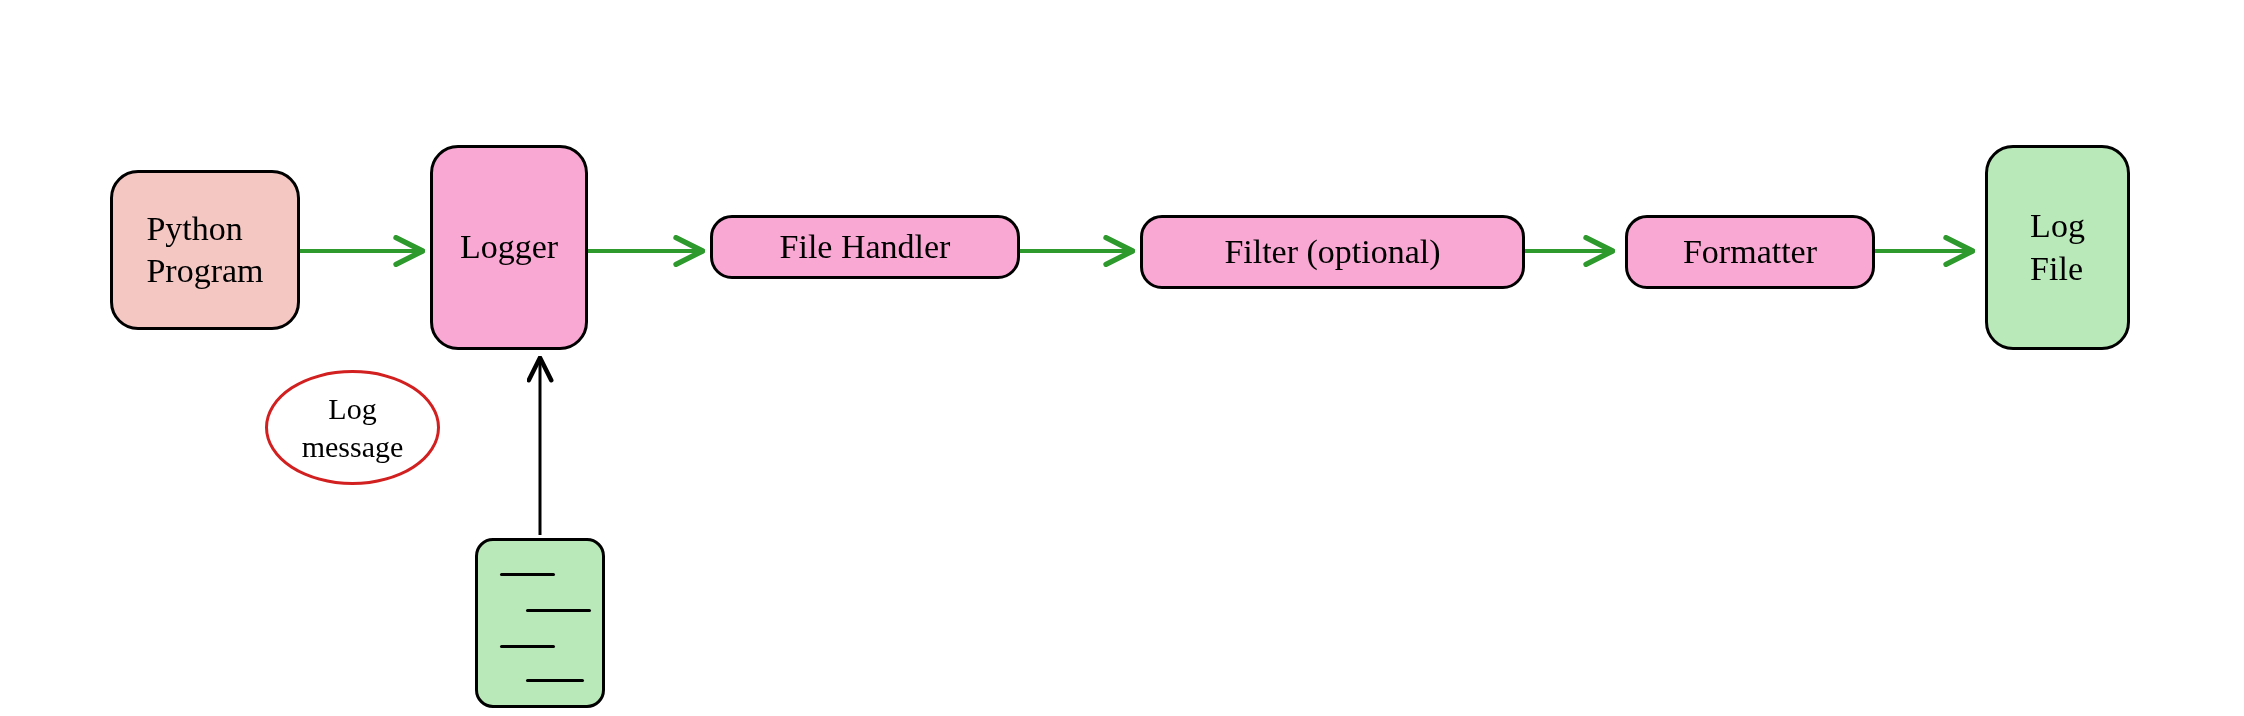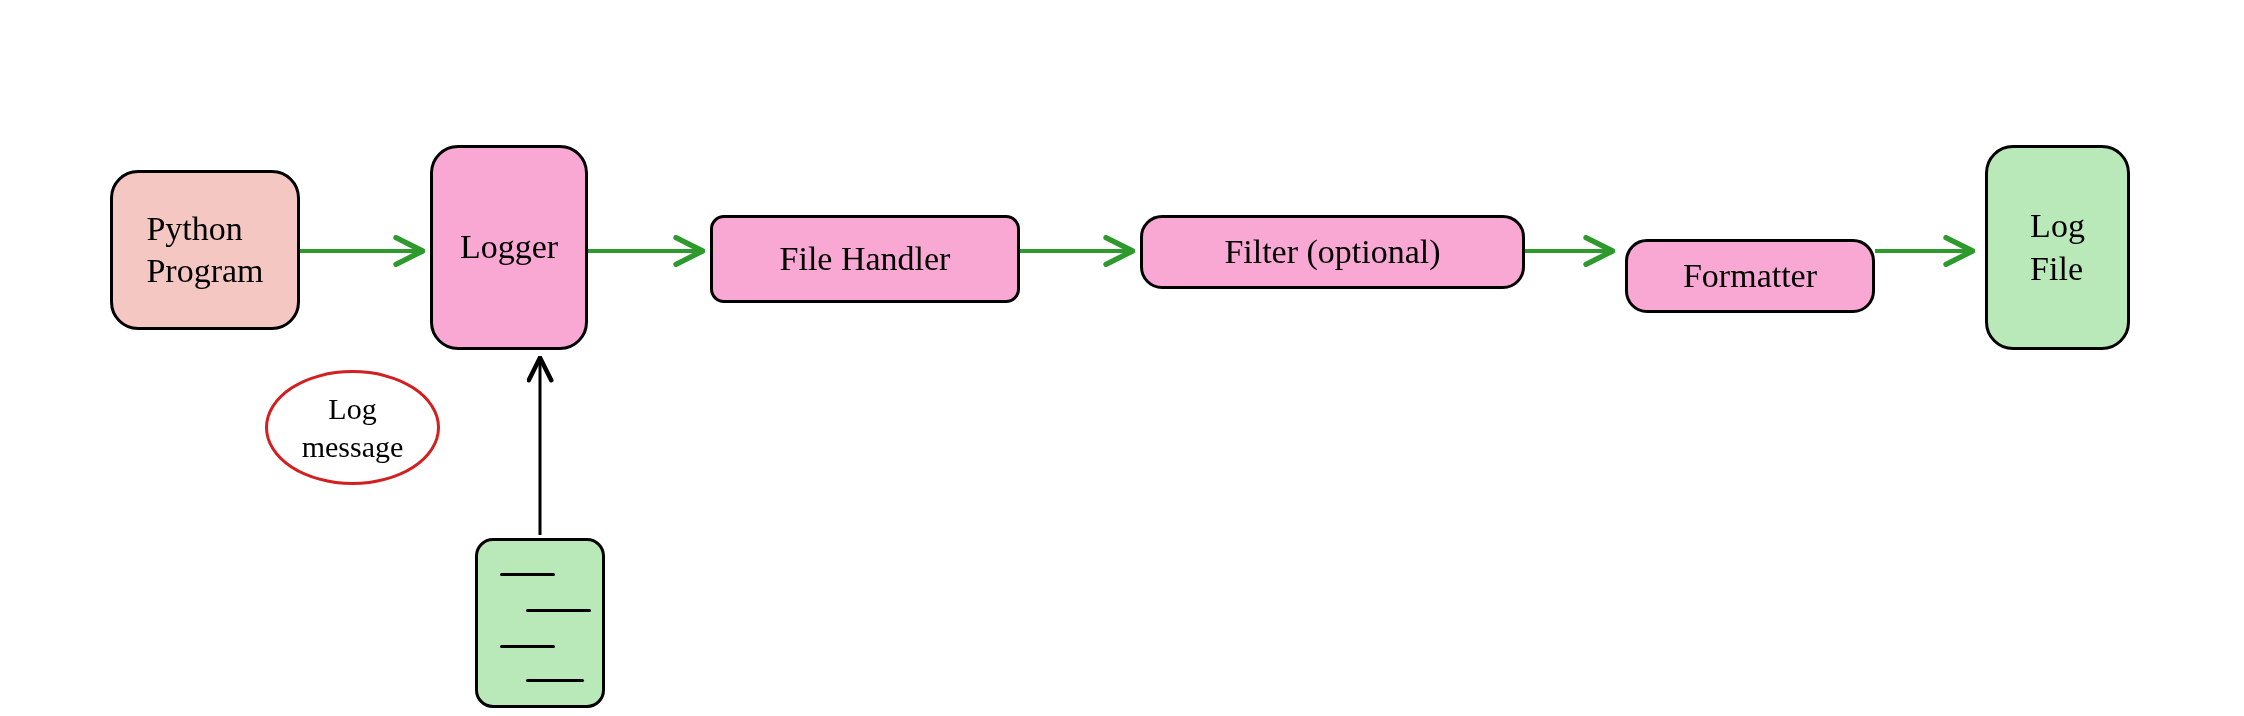--- a/index.html
+++ b/index.html
@@ -97,29 +97,29 @@
 
   <div class="node pink" style="left:110px; top:170px; width:190px; height:160px; white-space:pre;">
     <span>Python
 Program</span>
   </div>
 
   <div class="node blue" style="left:430px; top:145px; width:158px; height:205px;">
     <span>Logger</span>
   </div>
 
-  <div class="node blue" style="left:710px; top:215px; width:310px; height:88px; border-radius:14px;">
+  <div class="node blue" style="left:710px; top:215px; width:310px; height:64px; border-radius:22px;">
     <span>File Handler</span>
   </div>
 
   <div class="node blue" style="left:1140px; top:215px; width:385px; height:74px; border-radius:22px;text-align:right;">
     <span>Filter (optional)</span>
   </div>
 
-  <div class="node blue" style="left:1625px; top:215px; width:250px; height:74px; border-radius:22px;margin-top:24px;">
+  <div class="node blue" style="left:1625px; top:215px; width:250px; height:74px; border-radius:22px;">
     <span>Formatter</span>
   </div>
 
   <div class="node green" style="left:1985px; top:145px; width:145px; height:205px; white-space:pre;">
     <span>Log
 File</span>
   </div>
 
   <div class="ellipse" style="left:265px; top:370px; width:175px; height:115px; white-space:pre;">
     <span>Log

